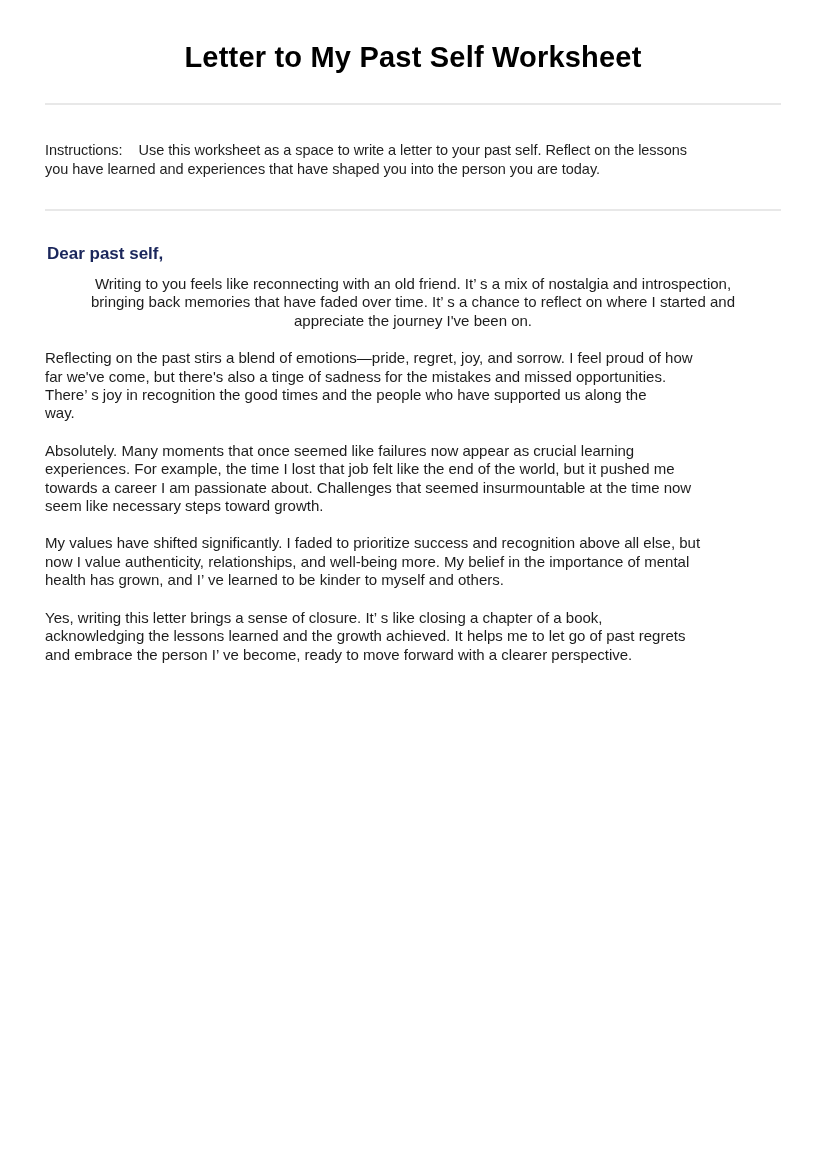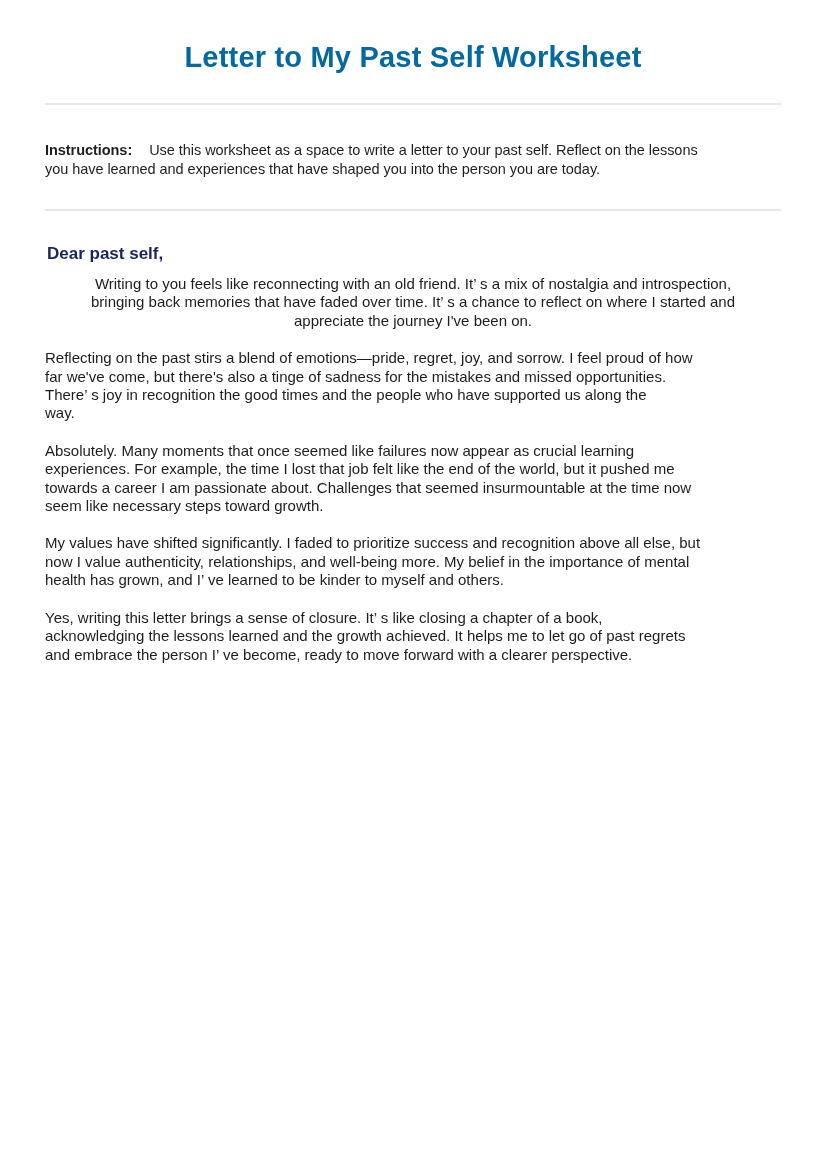--- a/index.html
+++ b/index.html
@@ -18,44 +18,43 @@
     overflow: hidden;
     font-family: "Liberation Sans", "DejaVu Sans", sans-serif;
   }
   .doc-title {
     margin: 0;
     padding-top: 40px;
     font-size: 29px;
     line-height: 34px;
     font-weight: bold;
     text-align: center;
-    color: #0369a1;
+    color: #000000;
     letter-spacing: 0.2px;
   }
   .divider {
     border: none;
     border-top: 2px solid #e8e8e8;
     margin: 0;
   }
   .divider-top   { margin-top: 29px; }
   .divider-mid   { margin-top: 31px; }
   .instructions {
     margin: 36px 0 0 0;
     font-size: 14.5px;
     line-height: 18.5px;
     color: #1e1e1e;
     letter-spacing: -0.05px;
   }
   .instructions .label {
-    font-weight: bold;
-    margin-right: 7px;
+    font-weight: normal;
+    margin-right: 16px;
   }
   .instructions .text {
     white-space: pre-line;
-    margin-left: 10px;
   }
   .salutation {
     margin: 32px 0 0 0;
     padding-left: 2px;
     font-size: 17px;
     line-height: 21px;
     font-weight: bold;
     color: #1a265b;
   }
   .letter-para {

